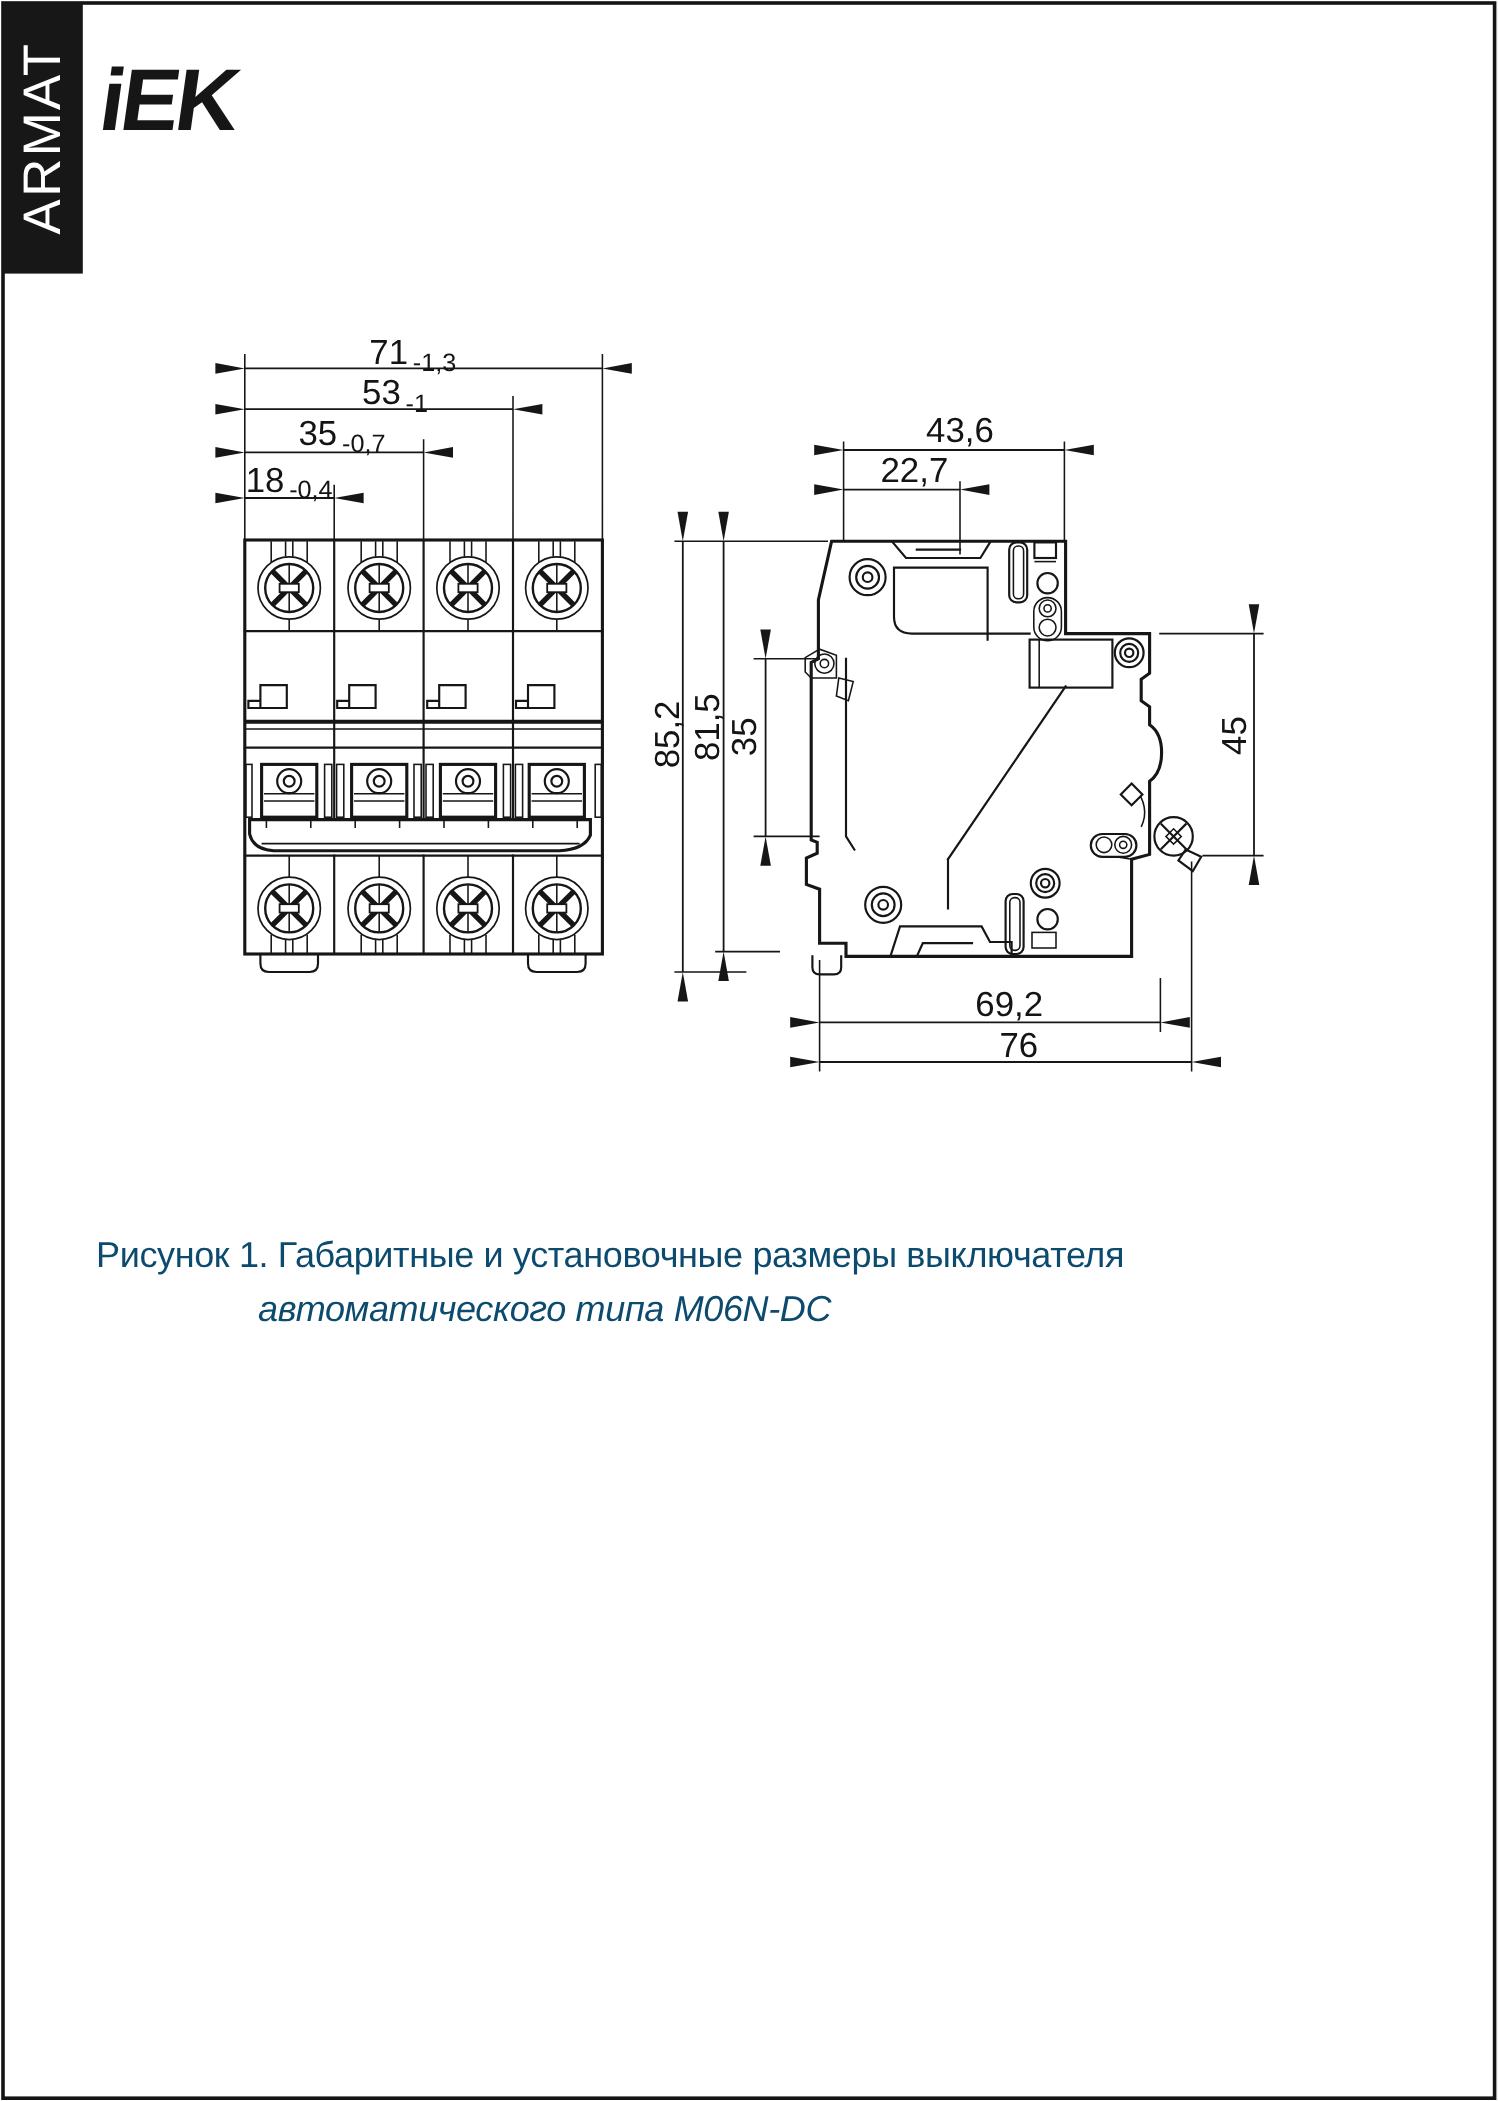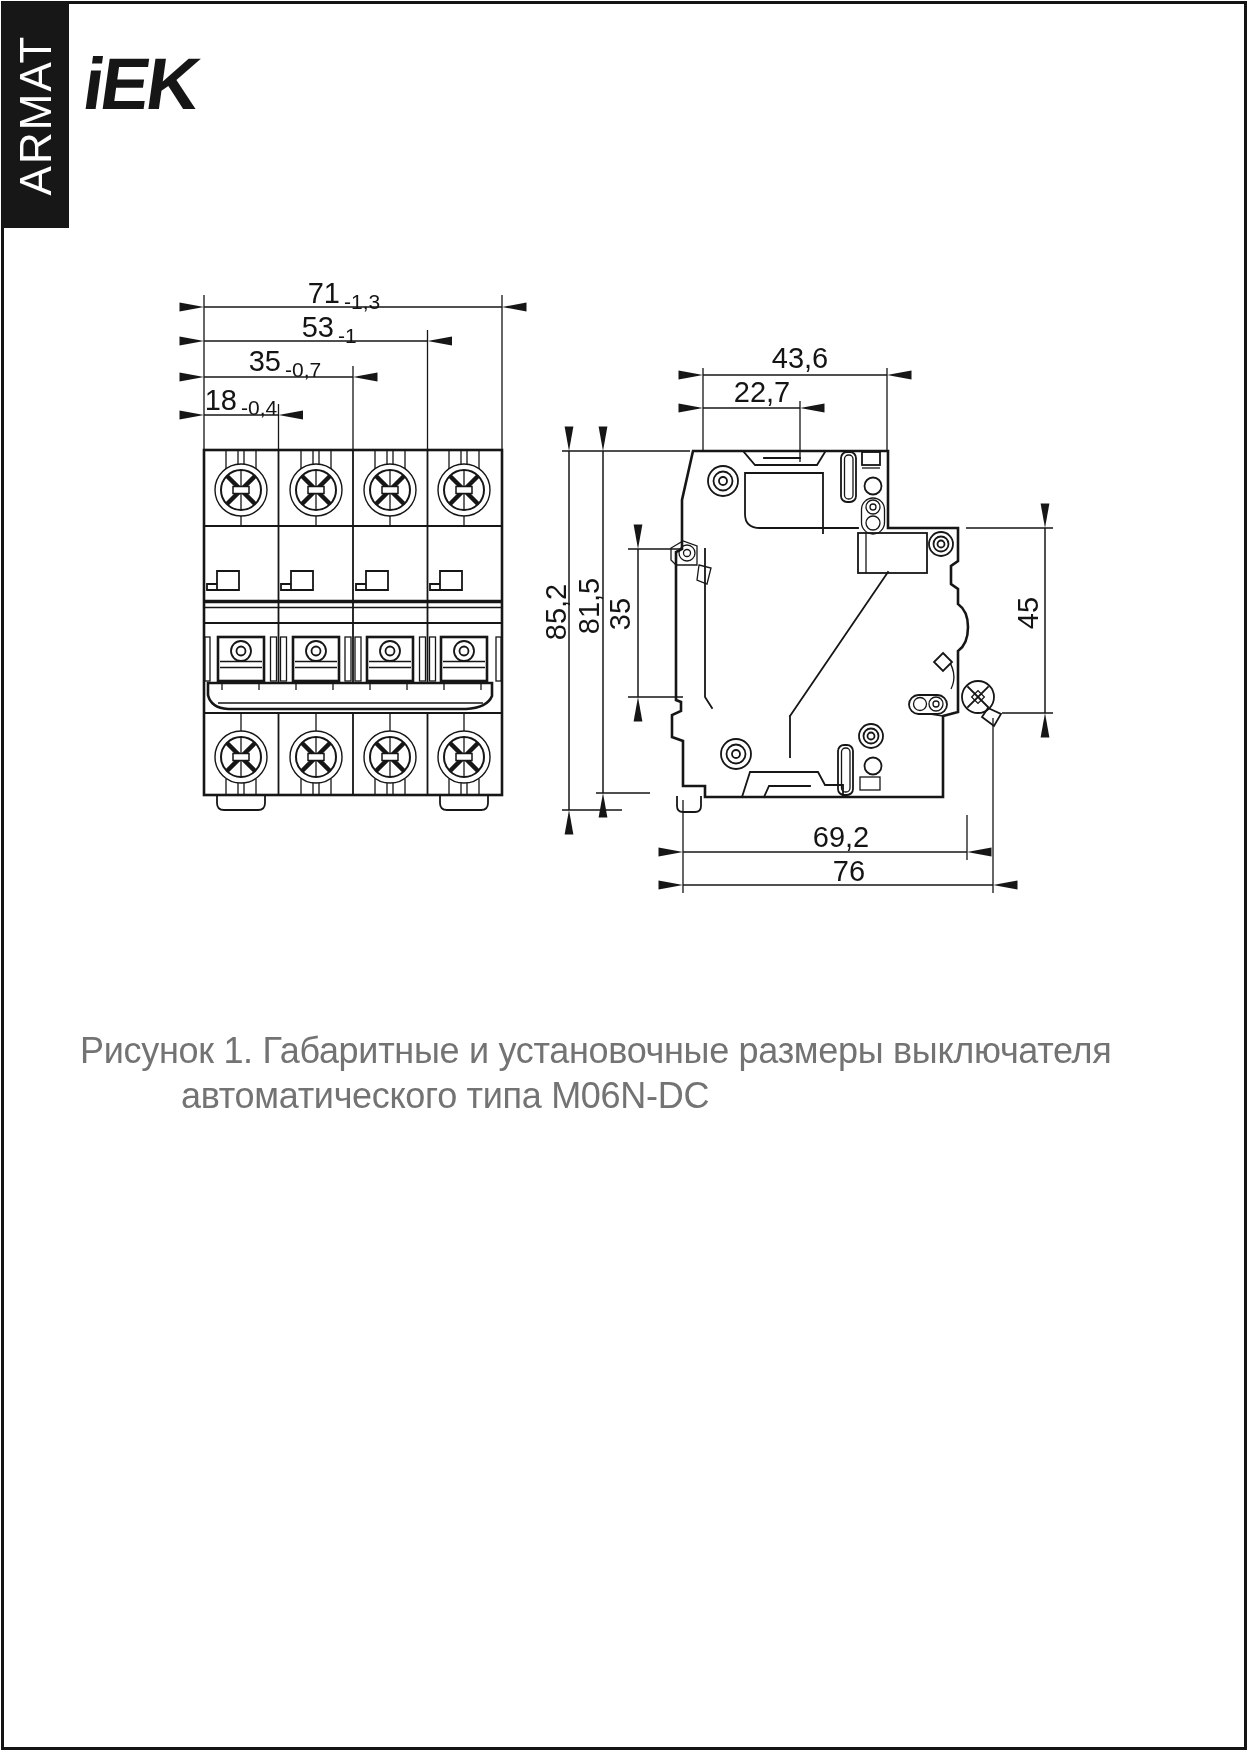--- a/index.html
+++ b/index.html
@@ -15,23 +15,23 @@
   svg.fig{position:absolute;left:0;top:270px;}
   .ln{stroke:#161616;stroke-width:1.8;fill:none;stroke-linecap:square;stroke-linejoin:miter;}
   .ln2{stroke:#161616;stroke-width:2.6;fill:none;stroke-linejoin:miter;}
   .thin{stroke:#161616;stroke-width:1.3;fill:none;}
   .thk{stroke:#161616;stroke-width:3.4;fill:none;}
   .dim{stroke:#161616;stroke-width:1.5;fill:none;}
   .wfill{fill:#ffffff;}
   text{fill:#141414;}
   .dimtxt{font-size:29px;}
   .tol{font-size:21px;}
-  .caption{position:absolute;color:#737373;font-size:36px;letter-spacing:-0.3px;white-space:nowrap;}
+  .caption{position:absolute;color:#0c4a6e;font-size:30px;letter-spacing:-0.3px;white-space:nowrap;}
   #cap1{left:80px;top:1030px;}
-  #cap2{left:181px;top:1075px;}
+  #cap2{left:215px;top:1075px;font-style:italic;}
 </style>
 </head>
 <body>
 
 <div class="page">
   <div class="frame"></div>
 
   <div class="brand-bar">
     <div class="brand-text">ARMAT</div>
   </div>

